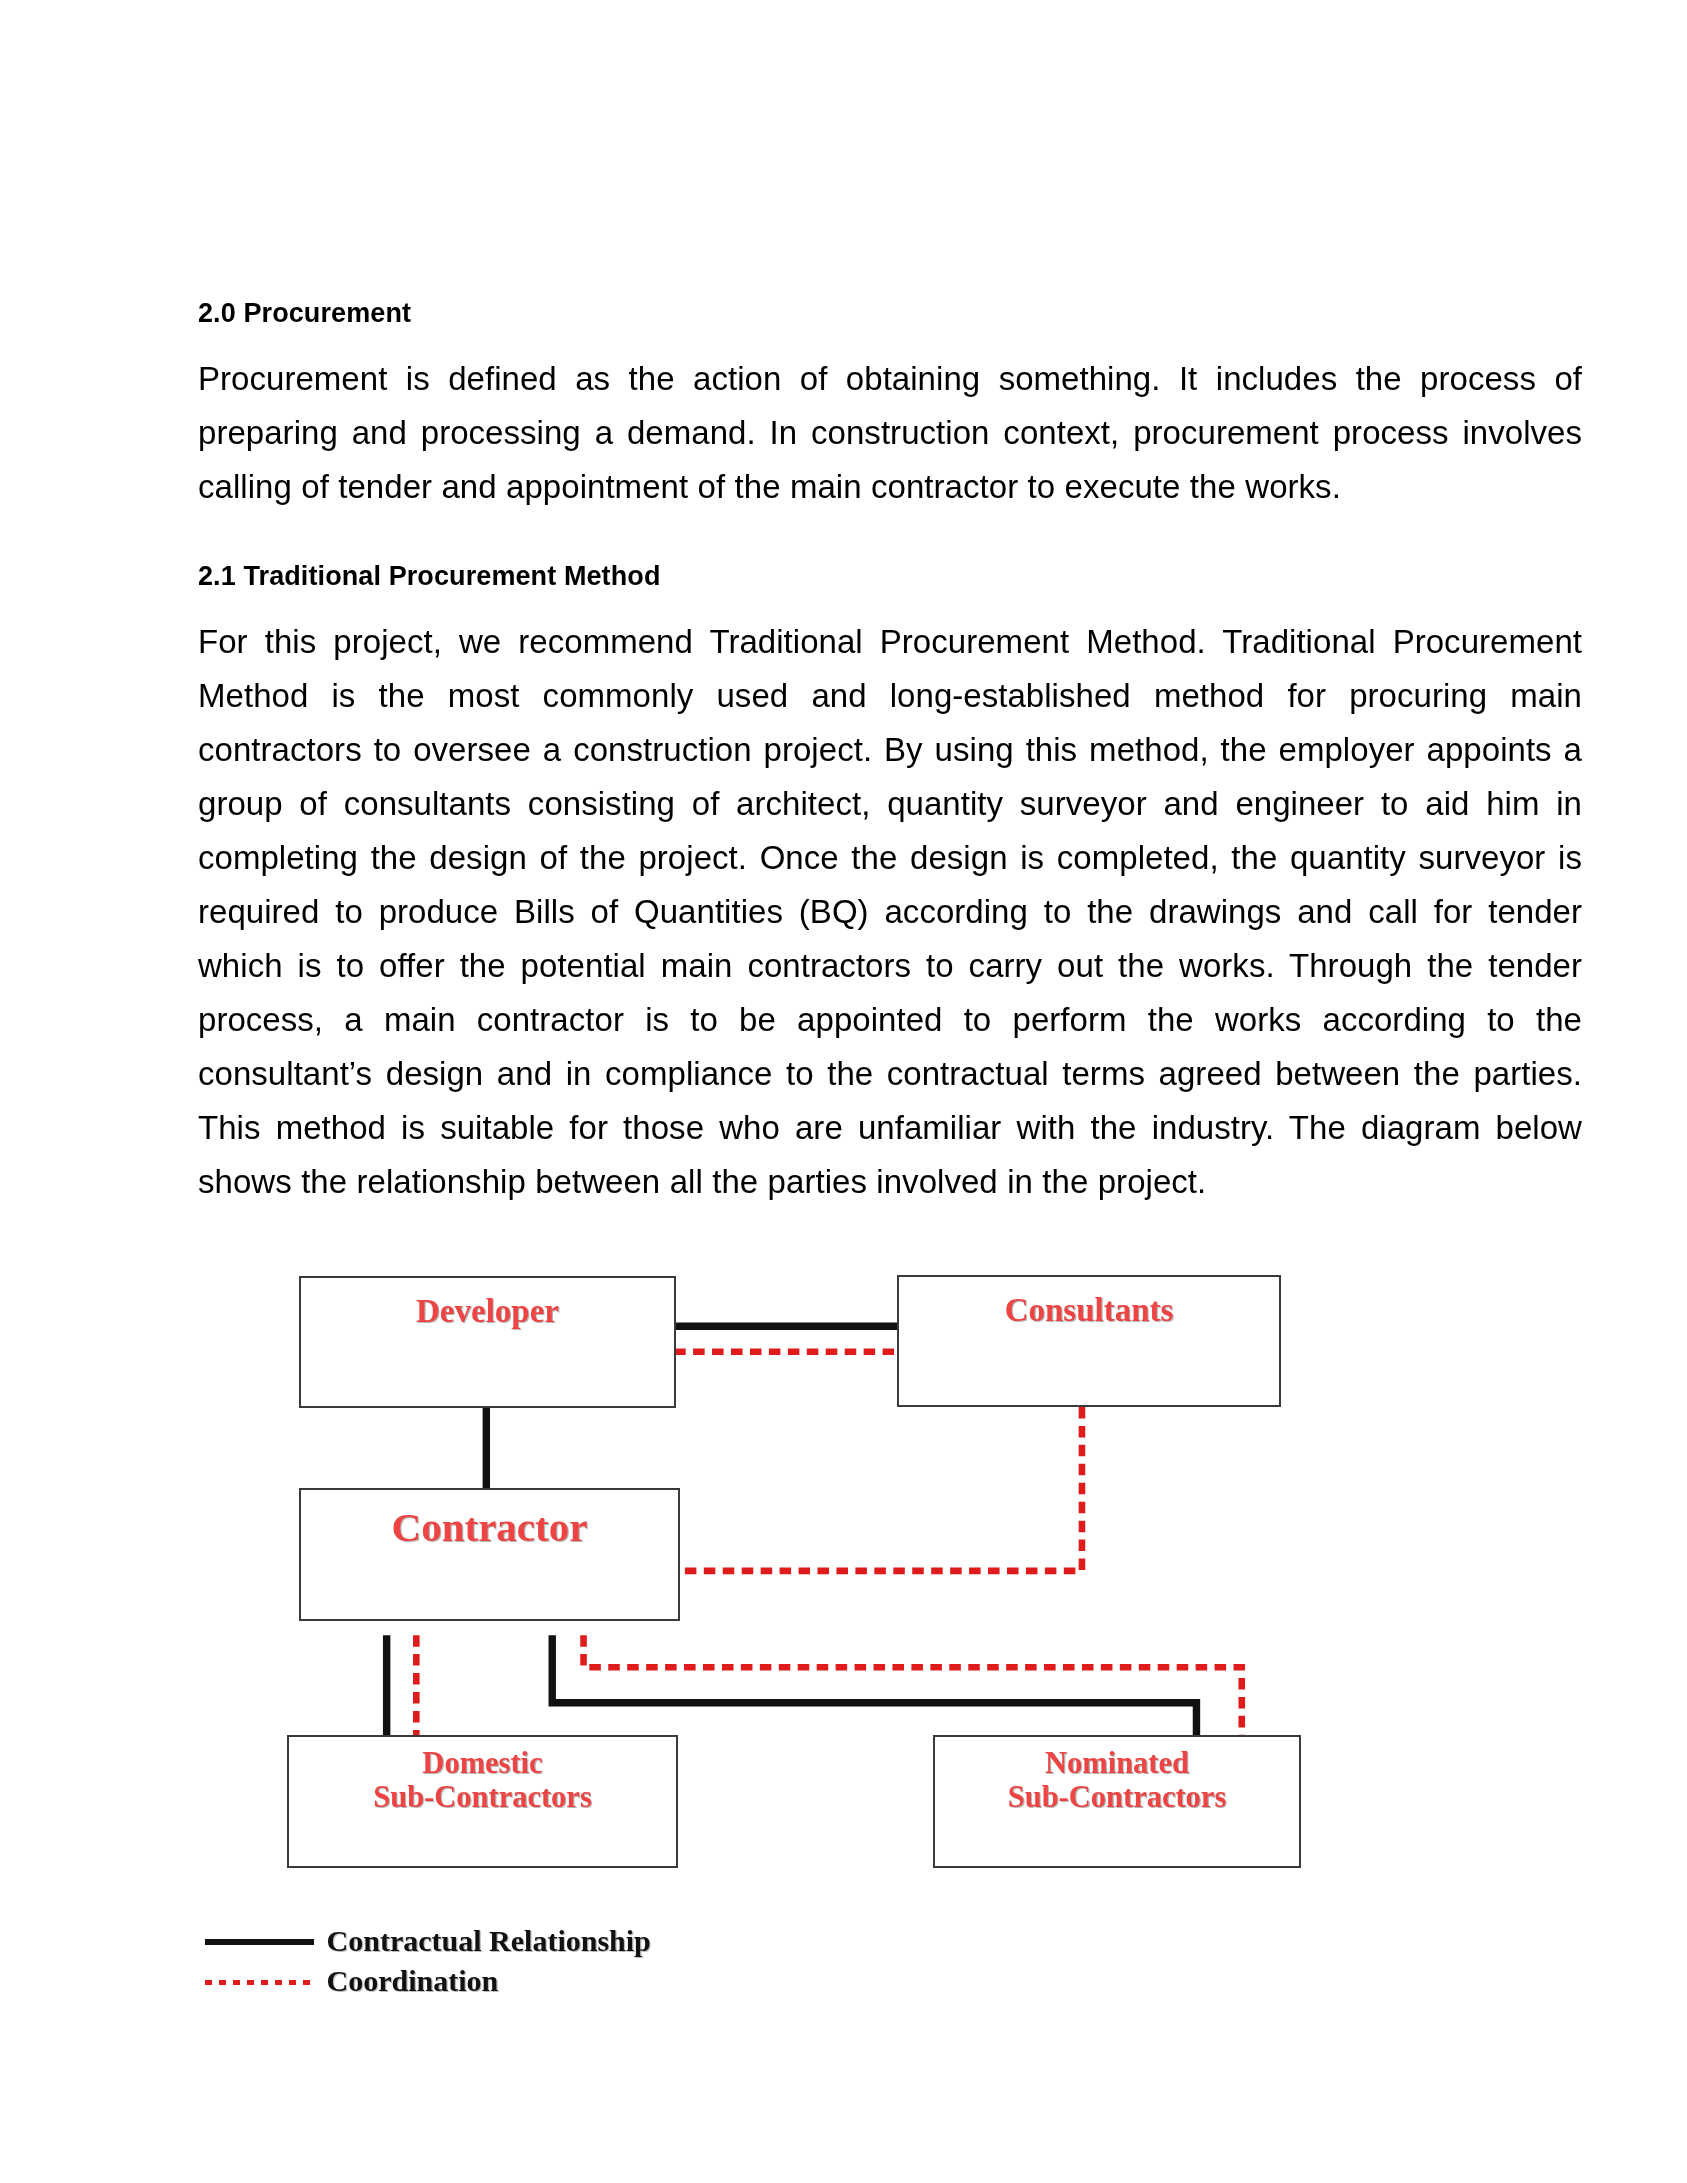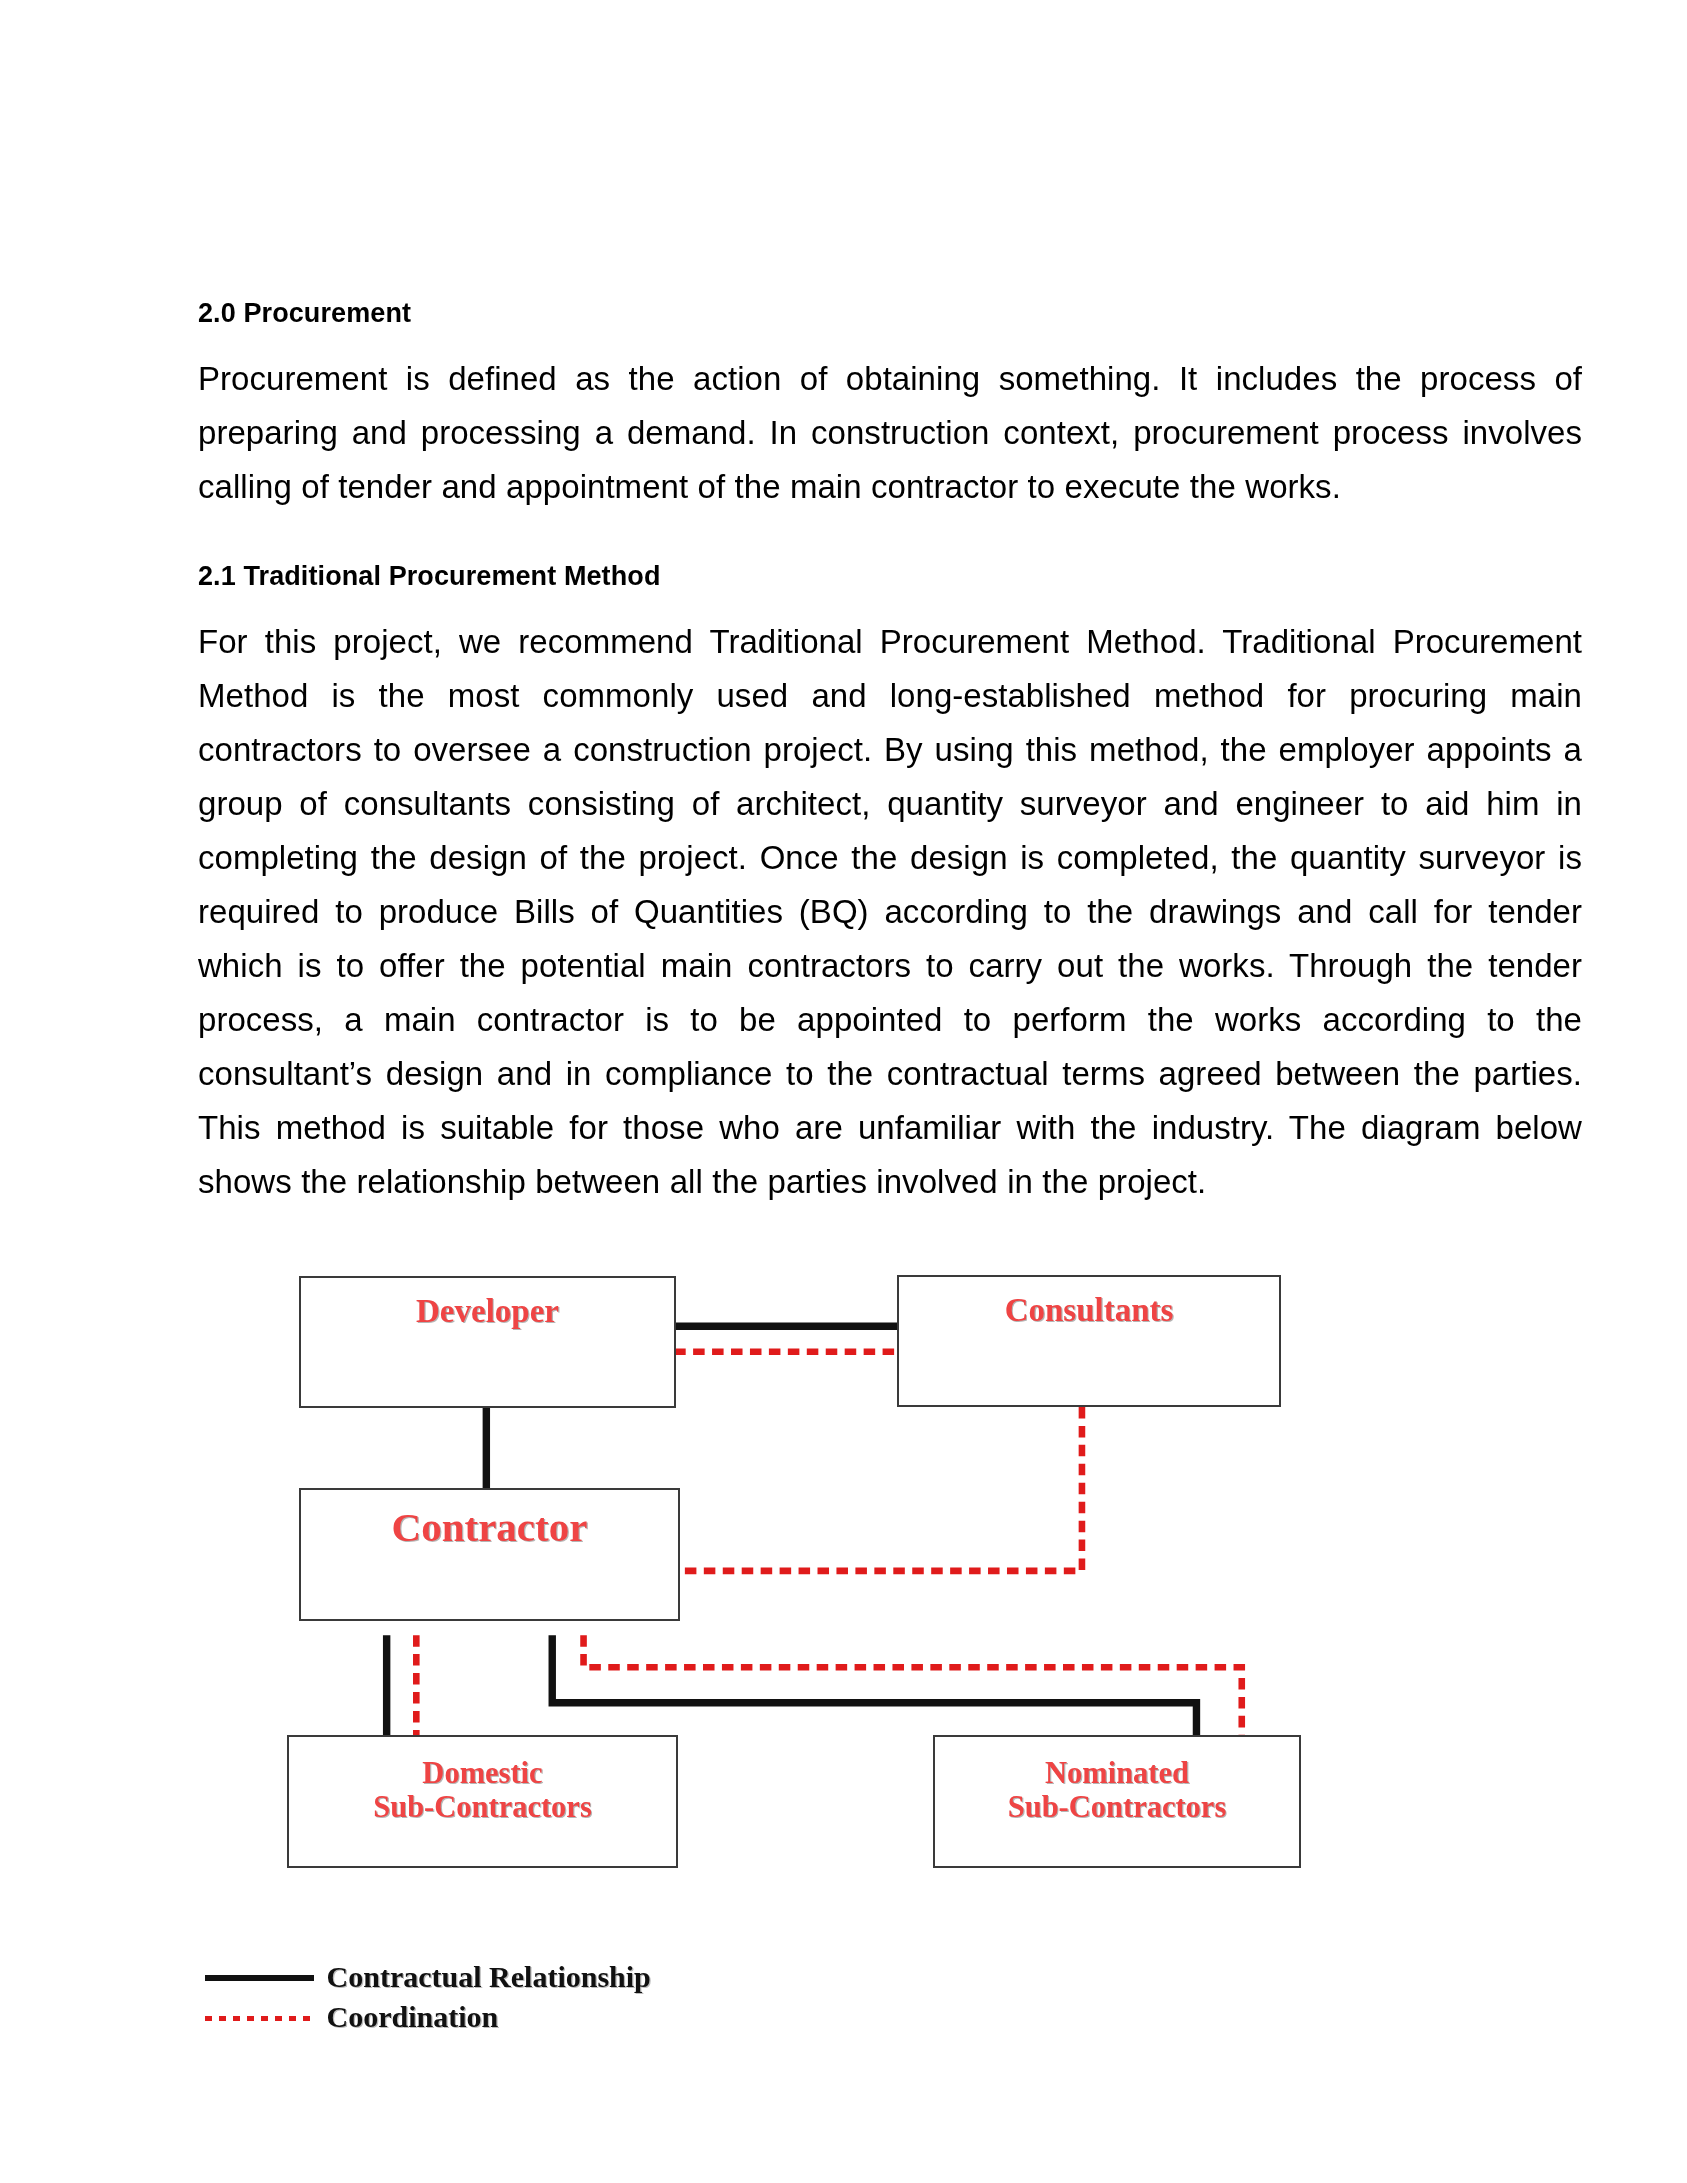--- a/index.html
+++ b/index.html
@@ -81,27 +81,27 @@
   .node-box .label-inner {
     margin-top: 15px;
     white-space: pre-line;
   }
   #node-developer  { left: 101px; top: 39px;  width: 377px; height: 132px; font-size: 33px; }
   #node-consultants{ left: 699px; top: 38px;  width: 384px; height: 132px; font-size: 33px; }
   #node-contractor { left: 101px; top: 251px; width: 381px; height: 133px; font-size: 41px; }
   #node-domestic   { left: 89px; top: 498px; width: 391px; height: 133px; font-size: 30.5px; }
   #node-nominated  { left: 735px; top: 498px; width: 368px; height: 133px; font-size: 30.5px; }
   #node-domestic .label-inner,
-  #node-nominated .label-inner { margin-top: 19px; }
+  #node-nominated .label-inner { margin-top: 9px; }
 
   
   .legend {
     position: absolute;
     left: 0px;
-    top: 720px;
+    top: 684px;
     width: 741px;
   }
   .legend-row {
     display: flex;
     align-items: center;
     height: 40px;
   }
   .legend-swatch {
     width: 109px;
     height: 11.5px;

